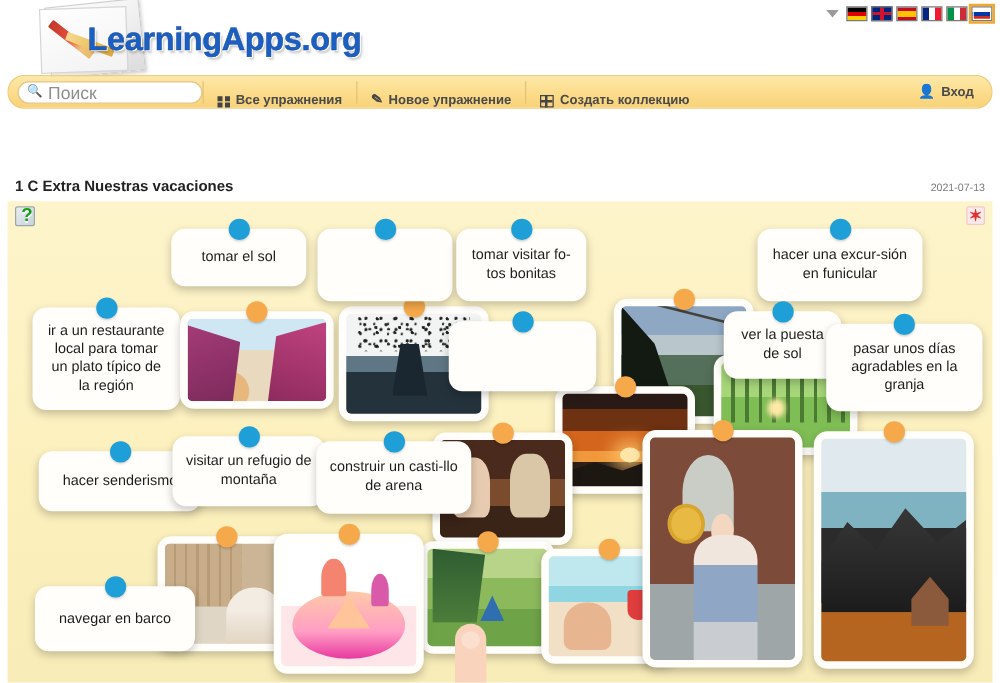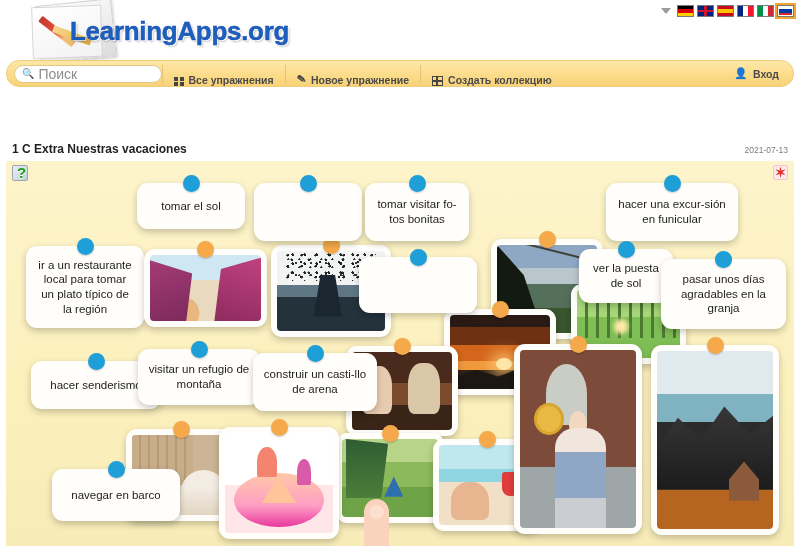--- a/index.html
+++ b/index.html
@@ -428,21 +428,21 @@
         <span>visitar un refugio de montaña</span>
       </div>
       <div class="card pic" style="left: 340px; top: 185px; width: 112px; height: 90px; z-index: 26;">
         <div class="dot orange"></div>
         <div class="pic-inner img-rest"></div>
       </div>
       <div class="card text" style="left: 222px; top: 192px; width: 124px; height: 58px; z-index: 40; margin-left: 25px;">
         <div class="dot blue"></div>
         <span>construir un casti-llo de arena</span>
       </div>
-      <div class="card text" style="left: 22px; top: 308px; width: 128px; height: 52px; z-index: 41; margin-left: 24px;">
+      <div class="card text" style="left: 22px; top: 308px; width: 128px; height: 52px; z-index: 41;">
         <div class="dot blue"></div>
         <span>navegar en barco</span>
       </div>
       <div class="card pic" style="left: 120px; top: 268px; width: 110px; height: 92px; z-index: 27;">
         <div class="dot orange"></div>
         <div class="pic-inner img-street"></div>
       </div>
       <div class="card pic" style="left: 213px; top: 266px; width: 120px; height: 112px; z-index: 45;">
         <div class="dot orange"></div>
         <div class="pic-inner img-sandcastle">

